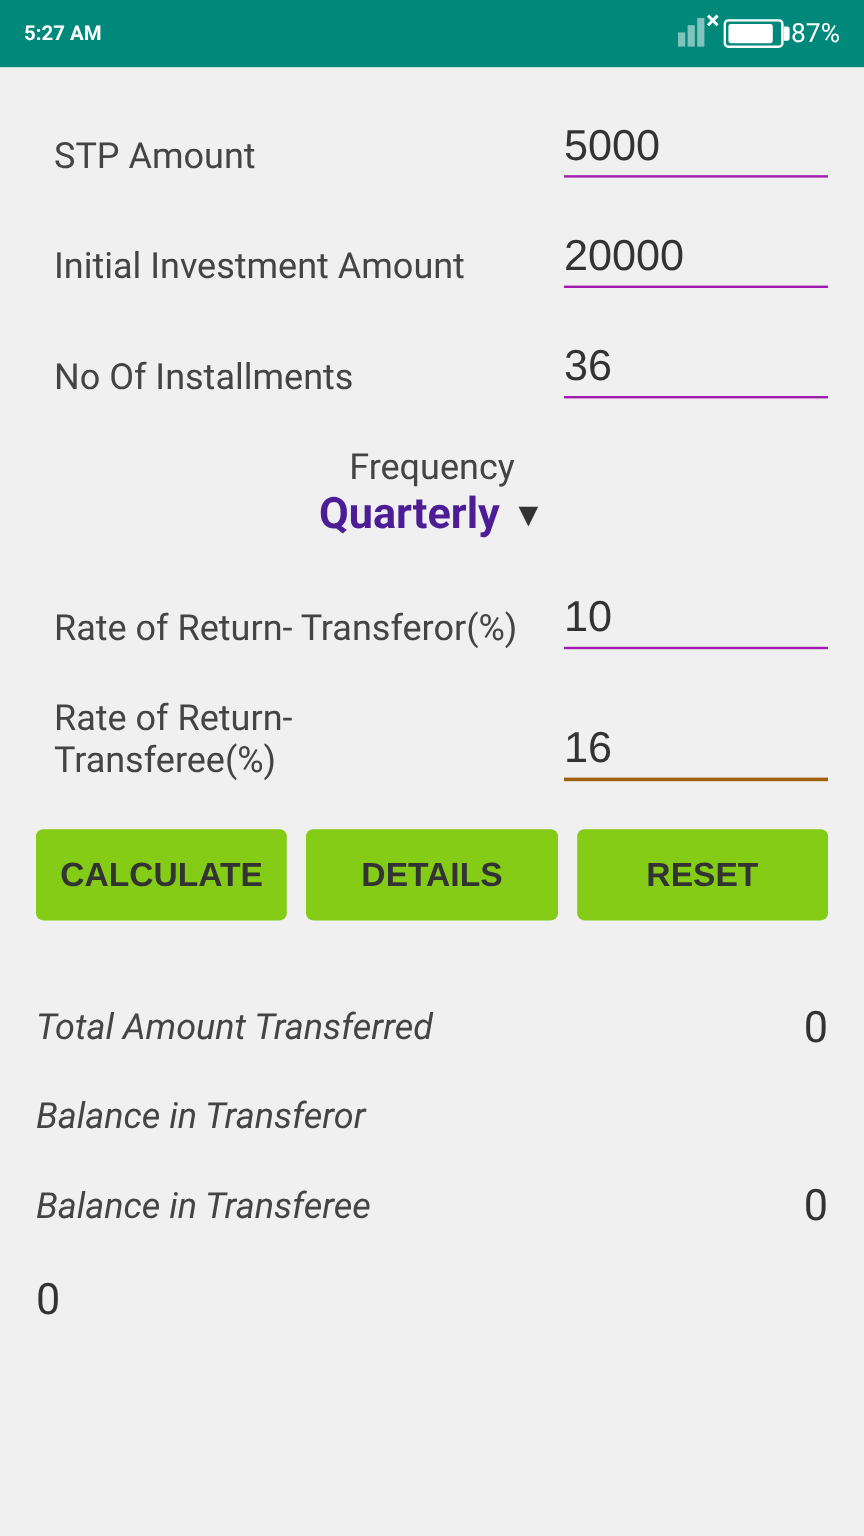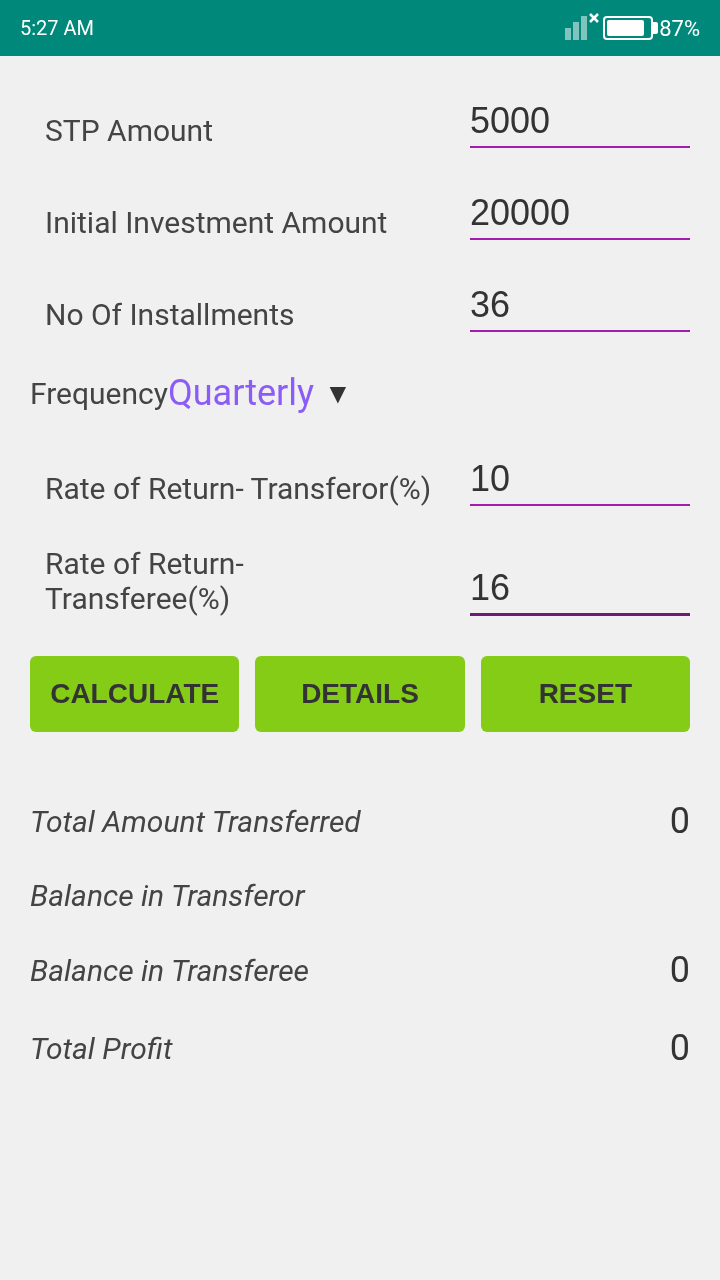--- a/index.html
+++ b/index.html
@@ -24,22 +24,22 @@
       height: 56px;
       background-color: #00897B;
       display: flex;
       align-items: center;
       justify-content: space-between;
       padding: 0 20px;
     }
 
     .status-bar-time {
       color: white;
-      font-size: 20px;
-      font-weight: 400;
+      font-size: 17px;
+      font-weight: 700;
     }
 
     .status-bar-right {
       display: flex;
       align-items: center;
       gap: 4px;
     }
 
     .signal-icon {
       color: white;
@@ -124,40 +124,41 @@
     }
 
     .form-input-active {
       border-bottom-color: #e91e8c;
     }
 
     
     .frequency-row {
       display: flex;
       align-items: center;
-      justify-content: flex-start;
+      justify-content: flex-end;
       margin-bottom: 40px;
+      flex-direction: column;
     }
 
     .frequency-label {
       font-size: 30px;
       color: #444;
     }
 
     .frequency-select-container {
       display: flex;
       align-items: center;
       gap: 10px;
       cursor: pointer;
     }
 
     .frequency-value {
       font-size: 36px;
-      font-weight: 400;
-      color: #8b5cf6;
+      font-weight: 700;
+      color: #4c1d95;
     }
 
     .dropdown-arrow {
       font-size: 28px;
       color: #333;
     }
 
     
     .buttons-row {
       display: flex;
@@ -260,21 +261,21 @@
 
   <div class="form-row">
     <span class="form-label">Rate of Return- Transferor(%)</span>
     <div class="form-input-container">
       <input class="form-input" type="number" value="10" style="">
     </div>
   </div>
 
   <div class="form-row">
     <span class="form-label">Rate of Return- Transferee(%)</span>
-    <div class="form-input-container form-input-active" style="border-bottom: 3px solid #701a75; margin-left: 40px;">
+    <div class="form-input-container form-input-active" style="border-bottom: 3px solid #a16207; margin-left: 40px;">
       <input class="form-input" type="number" value="16" style="">
     </div>
   </div>
 
   <div class="buttons-row">
     <button class="btn">CALCULATE</button>
     <button class="btn">DETAILS</button>
     <button class="btn">RESET</button>
   </div>
 
@@ -288,19 +289,18 @@
     <div class="result-row">
       <span class="result-label">Balance in Transferor</span>
     </div>
 
     <div class="result-row">
       <span class="result-label">Balance in Transferee</span>
       <span class="result-value">0</span>
     </div>
 
     <div class="result-row">
-      <span class="result-label">Total Profit</span>
       <span class="result-value">0</span>
     </div>
 
   </div>
 
 </div>
 
 </body></html>

